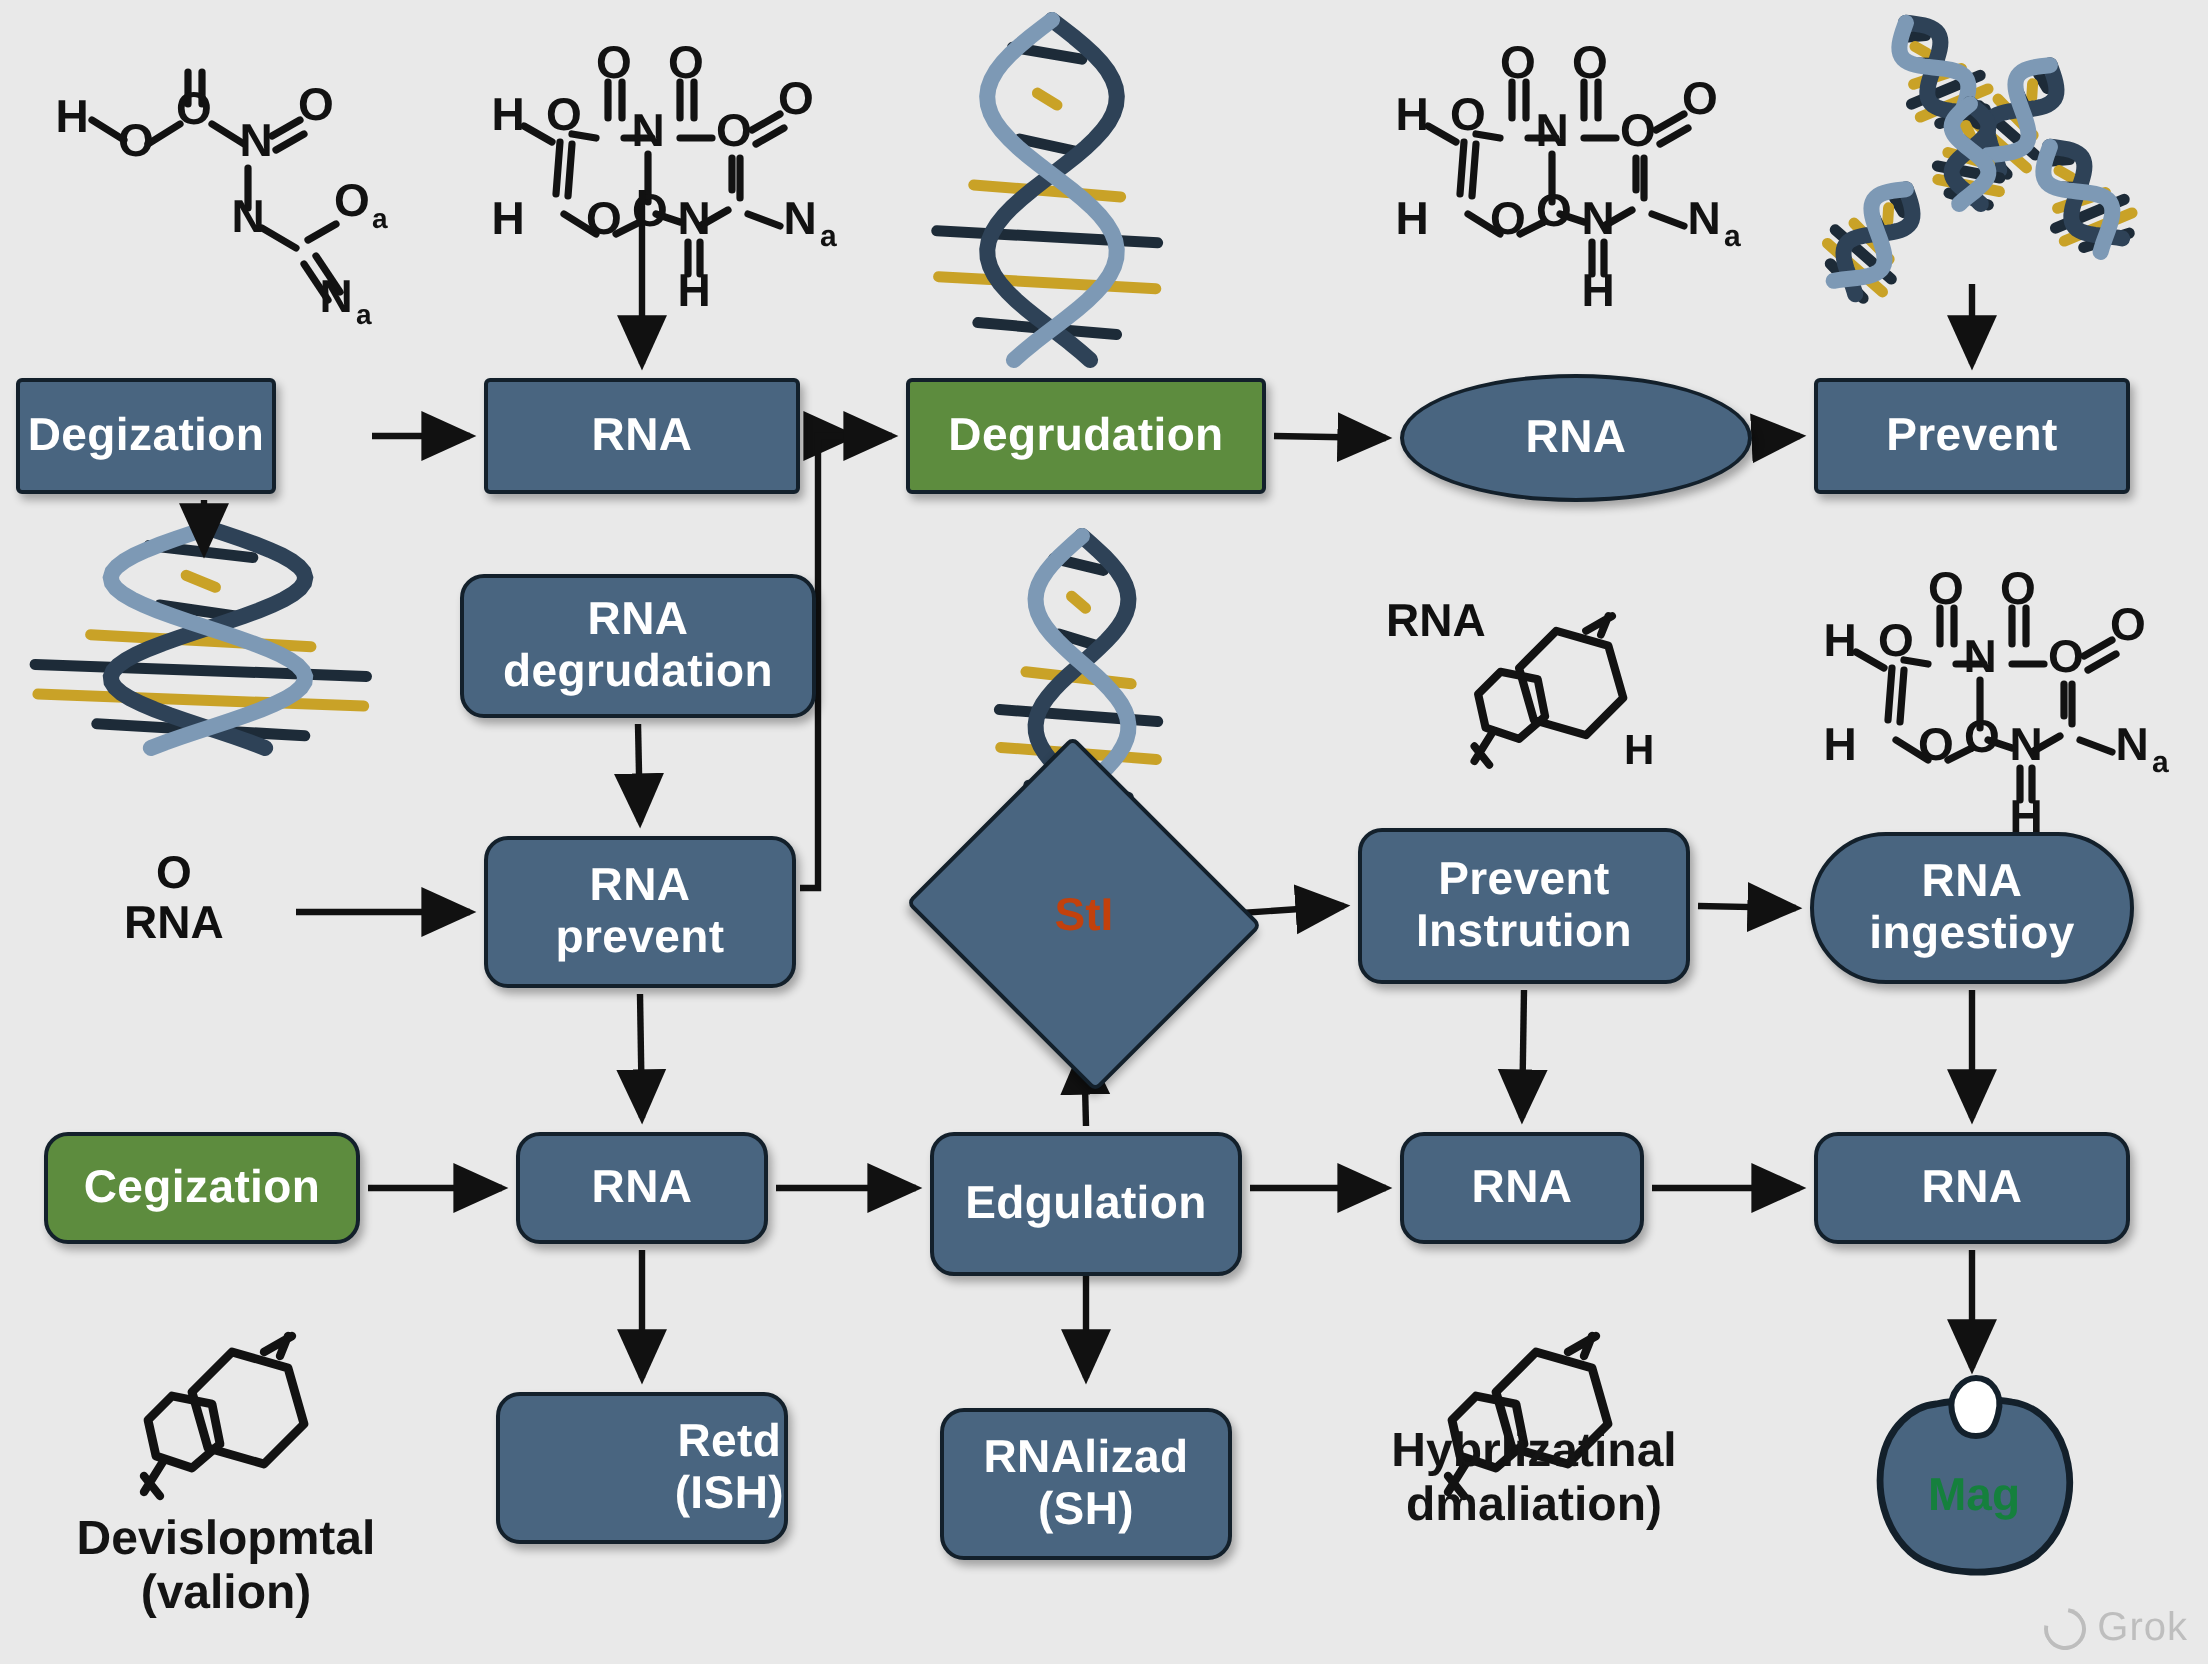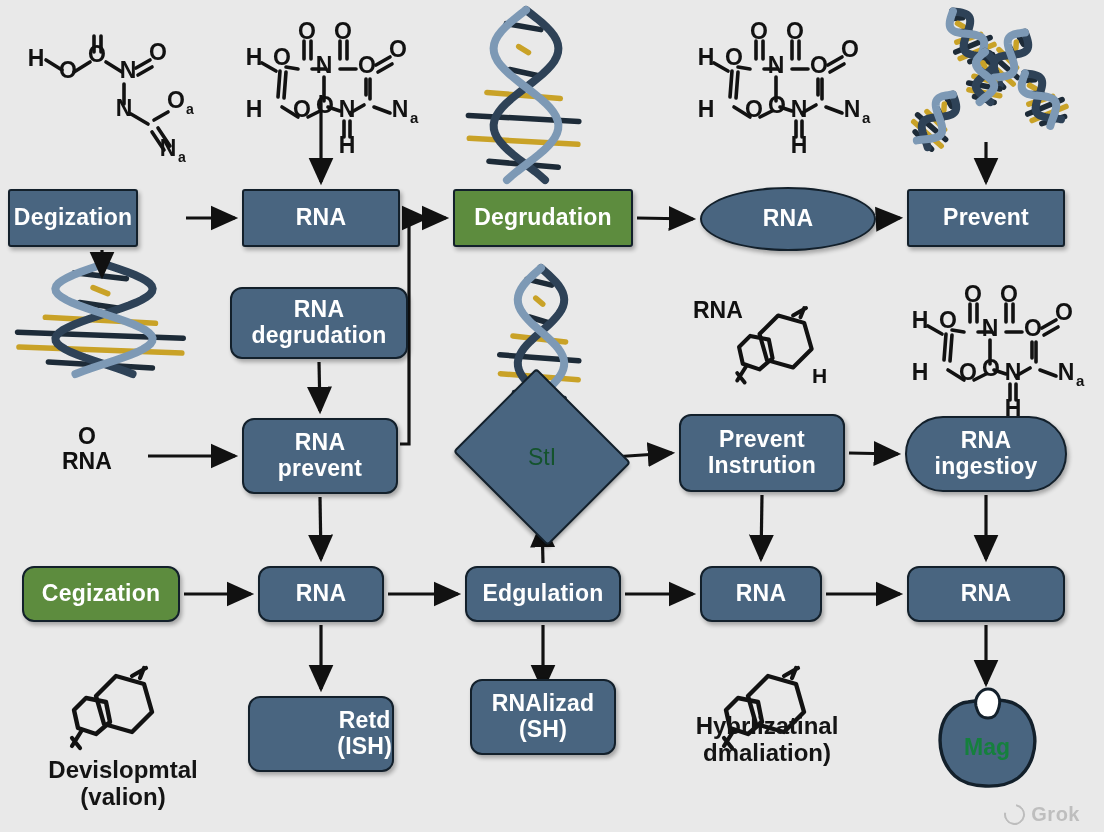--- a/index.html
+++ b/index.html
@@ -37,21 +37,21 @@
     position:absolute;inset:0;
     background:#496580;
     border:2.5px solid #13202b;
     transform:rotate(45deg);
     border-radius:4px;
     box-shadow:2px 3px 4px rgba(0,0,0,.30);
   }
   .diamond-label{
     position:absolute;inset:0;
     display:flex;align-items:center;justify-content:center;
-    color:#14532d;font-weight:normal;
+    color:#c2410c;font-weight:bold;
   }
   
   .blob{position:absolute;z-index:6;}
   .blob svg{display:block;overflow:visible;}
   .blob-label{
     position:absolute;inset:0;
     display:flex;align-items:center;justify-content:center;
     color:#15803d;font-weight:bold;pointer-events:none;
   }
   
@@ -62,24 +62,24 @@
   .caption{
     position:absolute;
     color:#141414;font-weight:bold;text-align:center;
     line-height:1.14;white-space:pre-line;z-index:4;
   }
   .float-label{
     position:absolute;color:#101010;font-weight:bold;z-index:4;
     white-space:pre-line;text-align:center;line-height:1.1;
   }
   .watermark{
-    position:absolute;right:24px;bottom:6px;
+    position:absolute;right:10px;bottom:6px;
     display:flex;align-items:center;gap:6px;
     color:rgba(120,120,120,.38);
-    font-size:20px;font-weight:bold;letter-spacing:.5px;z-index:8;
+    font-size:20px;font-weight:normal;letter-spacing:.5px;z-index:8;
   }
   .wm-ring{
     width:17px;height:17px;border:2.5px solid rgba(120,120,120,.38);
     border-radius:50%;border-top-color:transparent;transform:rotate(-35deg);
   }
 </style>
 </head>
 <body>
 
 <div id="canvas">
@@ -425,45 +425,45 @@
       <div class="diamond-wrap" style="left: 475px; top: 398px; width: 134px; height: 118px;">
         <div class="diamond-shape"></div>
         <div class="diamond-label" style="font-size: 23px;">StI</div>
       </div>
       <div class="node round" style="left: 679px; top: 414px; width: 166px; height: 78px; font-size: 23px;"><span>Prevent
 Instrution</span></div>
       <div class="node pill" style="left: 905px; top: 416px; width: 162px; height: 76px; font-size: 23px;"><span>RNA
 ingestioy</span></div>
       <div class="node round green" style="left: 22px; top: 566px; width: 158px; height: 56px; font-size: 23px;"><span>Cegization</span></div>
       <div class="node round" style="left: 258px; top: 566px; width: 126px; height: 56px; font-size: 23px;"><span>RNA</span></div>
-      <div class="node round" style="left: 465px; top: 566px; width: 156px; height: 56px; font-size: 23px;"><span>Edgulation</span></div>
+      <div class="node round" style="left: 465px; top: 566px; width: 156px; height: 72px; font-size: 23px;"><span>Edgulation</span></div>
       <div class="node round" style="left: 700px; top: 566px; width: 122px; height: 56px; font-size: 23px;"><span>RNA</span></div>
       <div class="node round" style="left: 907px; top: 566px; width: 158px; height: 56px; font-size: 23px;"><span>RNA</span></div>
       <div class="node round" style="left: 248px; top: 696px; width: 146px; height: 76px; font-size: 23px; justify-content: flex-end;"><span>Retd
 (ISH)</span></div>
-      <div class="node round" style="left: 470px; top: 679px; width: 146px; height: 76px; font-size: 23px;"><span>RNAlizad
+      <div class="node round" style="left: 470px; top: 704px; width: 146px; height: 76px; font-size: 23px;"><span>RNAlizad
 (SH)</span></div>
       <div class="blob" style="left: 928px; top: 688px; width: 118px; height: 104px;">
         <svg width="118" height="104" viewBox="0 0 118 104">
          <path d="M40,14 C28,15 16,26 13,42 C10,58 14,76 27,88
                   C40,100 74,102 90,90 C104,79 109,60 106,44
                   C103,27 92,15 78,13 C68,11 50,12 40,14 Z" fill="#496580" stroke="#13202b" stroke-width="3.4" stroke-linejoin="round"></path>
          <path d="M48,18 C46,8 54,1 60,1 C67,1 74,8 71,19
                   C69,27 66,30 60,30 C53,30 50,26 48,18 Z" fill="#ffffff" stroke="#13202b" stroke-width="3" stroke-linejoin="round"></path>
        </svg>
         <div class="blob-label" style="font-size: 23px; padding-top: 14px;">Mag</div>
       </div>
     </div>
 
   <div id="text-layer">
       <div class="float-label" style="left: 62px; top: 424px; font-size: 23px;">O
 RNA</div>
       <div class="float-label" style="left: 693px; top: 298px; font-size: 23px;">RNA</div>
       <div class="float-label" style="left: 812px; top: 364px; font-size: 21px;">H</div>
-      <div class="caption" style="left: 28px; top: 756px; width: 190px; font-size: 24px;">Devislopmtal
+      <div class="caption" style="left: 18px; top: 756px; width: 190px; font-size: 24px;">Devislopmtal
 (valion)</div>
       <div class="caption" style="left: 672px; top: 712px; width: 190px; font-size: 24px;">Hybrlizatinal
 dmaliation)</div>
     </div>
 
   <div class="watermark">
     <span class="wm-ring"></span>
     <span>Grok</span>
   </div>
 </div>

